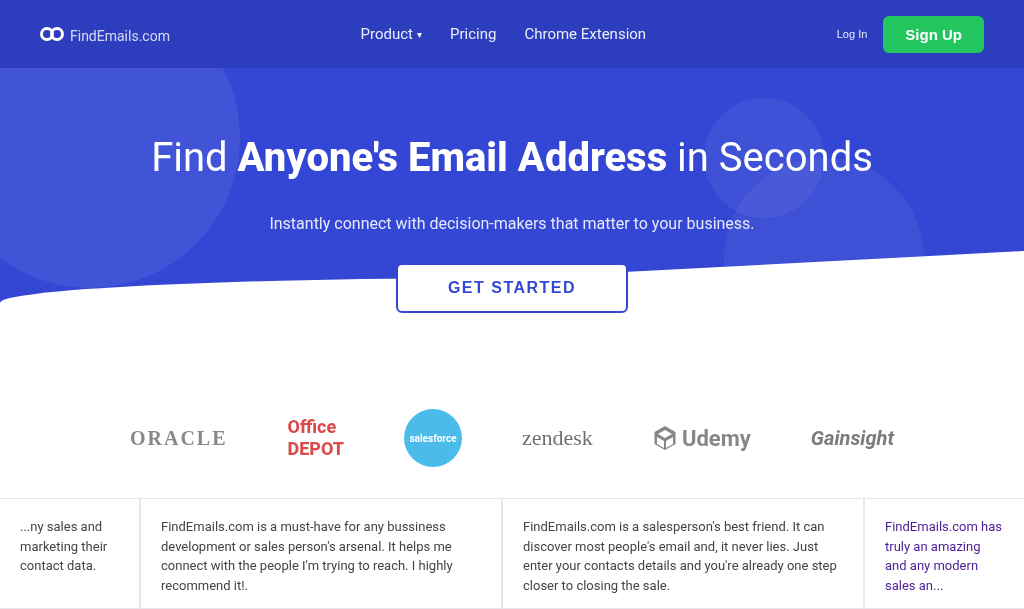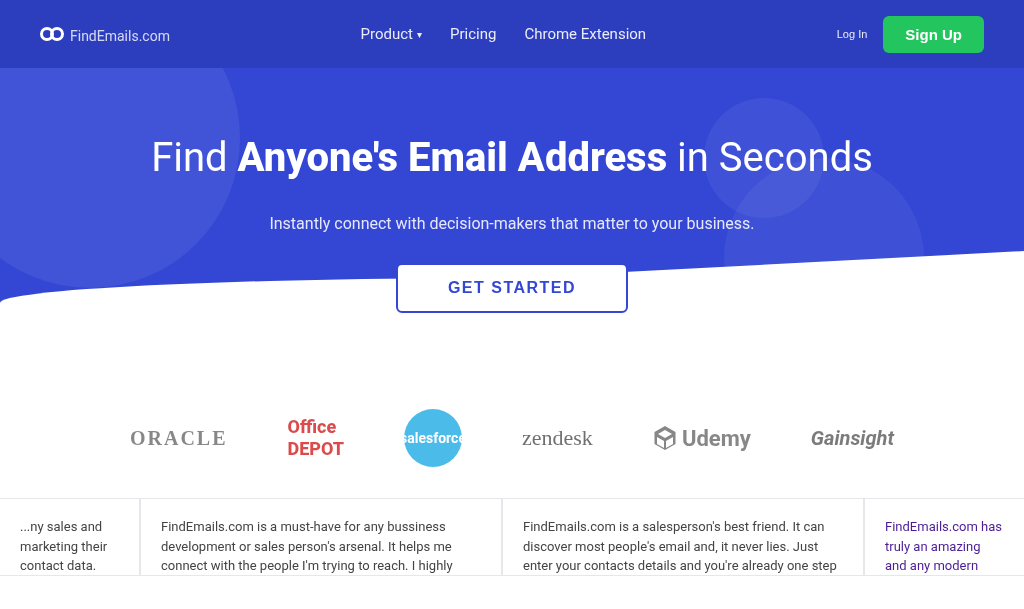--- a/index.html
+++ b/index.html
@@ -254,21 +254,21 @@
       font-style: italic;
     }
 
     
     .testimonials-section {
       background: white;
       display: flex;
       gap: 0;
       padding: 0 0;
       overflow: hidden;
-      height: 78px;
+      height: 111px;
     }
     .testimonial-card {
       flex: 1;
       background: white;
       border: 1px solid #e5e7eb;
       padding: 18px 20px;
       font-size: 13px;
       color: #444;
       line-height: 1.5;
       position: relative;
@@ -341,21 +341,21 @@
     <span class="logo-oracle">ORACLE</span>
   </div>
   <div class="logo-brand">
     <div class="logo-officedepot">
       <span>Office</span>
       <span>DEPOT</span>
     </div>
   </div>
   <div class="logo-brand">
     <div class="logo-salesforce">
-      <span style="font-size:14px;">salesforce</span>
+      <span style="font-size:10px;">salesforce</span>
     </div>
   </div>
   <div class="logo-brand">
     <span class="logo-zendesk">zendesk</span>
   </div>
   <div class="logo-brand">
     <div class="logo-udemy">
       <svg class="udemy-icon" viewBox="0 0 24 24">
         <path d="M12 0L1.5 6v12L12 24l10.5-6V6L12 0zm0 4l7 4-7 4-7-4 7-4zm-8 6.9l7 4v7.2l-7-4V10.9zm9 11.2v-7.2l7-4v7.2l-7 4z"></path>
       </svg>

